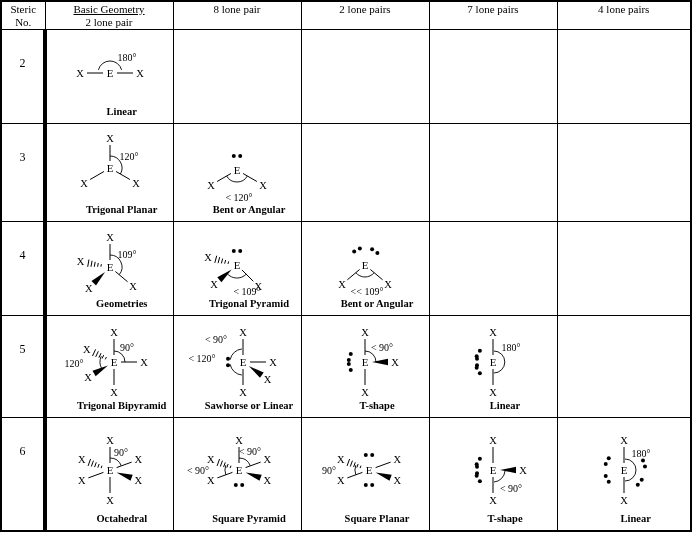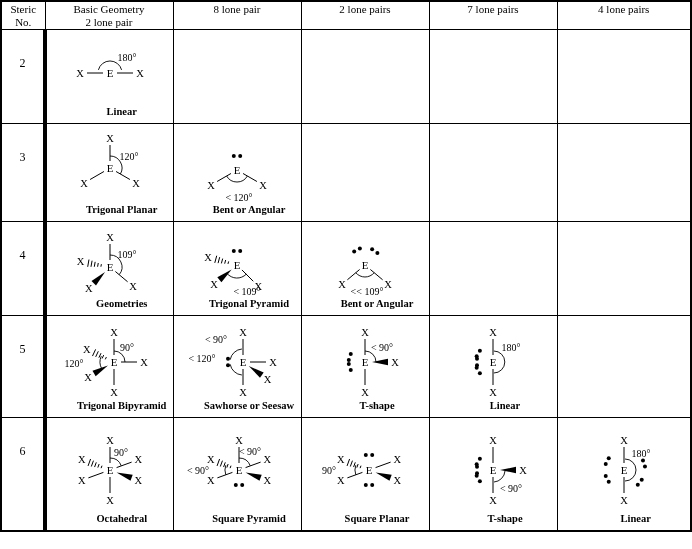--- a/index.html
+++ b/index.html
@@ -3,21 +3,21 @@
 <meta charset="utf-8">
 <style>
   * { margin:0; padding:0; box-sizing:border-box; }
   html,body { background:#fff; }
   body { width:692px; font-family:"Liberation Serif", serif; color:#000; }
   .page { width:692px; height:549px; background:#fff; }
   table { border-collapse:collapse; width:692px; table-layout:fixed; border:2px solid #000; }
   td { border:1px solid #000; overflow:hidden; }
   .title-cell { text-align:center; font-weight:bold; font-size:13px; height:18px; vertical-align:middle; }
   .header-cell { text-align:center; font-size:11px; height:28px; vertical-align:top; padding-top:1px; line-height:13px;margin-left:37px; }
-  .underlined { }
+  .underlined { text-decoration:underline; }
   .steric-cell { text-align:center; font-size:12px; vertical-align:top; padding-top:26px;
                  border-right:4px solid #000; }
   .geo-cell { text-align:center; vertical-align:bottom; padding-bottom:5px; }
   .geo-cell svg { display:block; margin:0 auto; }
   .geo-name { font-weight:bold; font-size:10.5px; line-height:12px;padding-left:24px; }
   svg text { font-family:"Liberation Serif", serif; }
   .atom-e { font-size:11px; }
   .atom-x { font-size:10.5px; }
   .angle-label { font-size:10px; }
   .bond { stroke:#000; stroke-width:1; }
@@ -222,21 +222,21 @@
                 <text x="24.574561328669756" y="17.20729309053138" class="atom-x" text-anchor="middle" dy="0.35em">X</text>
                 <text x="0" y="0" class="atom-e" text-anchor="middle" dy="0.35em">E</text>
                 <circle cx="-15" cy="-3.1999999999999984" r="2" class="lp"></circle>
                 <circle cx="-15" cy="3.200000000000002" r="2" class="lp"></circle>
                 <path d="M -12.8 -2.3 A 13 13 0 0 1 -1.1 -13.0" class="arc"></path>
                 <path d="M -1.1 13.0 A 13 13 0 0 1 -12.8 2.3" class="arc"></path>
                 <text x="-27" y="-23" class="angle-label" text-anchor="middle" dy="0.35em">&lt; 90°</text>
                 <text x="-41" y="-4" class="angle-label" text-anchor="middle" dy="0.35em">&lt; 120°</text>
               </g>
             </svg>
-            <div class="geo-name">Sawhorse or Seesaw</div>
+            <div class="geo-name">Sawhorse or Linear</div>
           </td>
           <td class="geo-cell">
             <svg width="122" height="76">
               <g transform="translate(61,38)">
                 <line x1="4.286263797015736e-16" y1="-7" x2="1.4083438190194562e-15" y2="-23" class="bond"></line>
                 <text x="1.83697019872103e-15" y="-30" class="atom-x" text-anchor="middle" dy="0.35em">X</text>
                 <line x1="4.286263797015736e-16" y1="7" x2="1.4083438190194562e-15" y2="23" class="bond"></line>
                 <text x="1.83697019872103e-15" y="30" class="atom-x" text-anchor="middle" dy="0.35em">X</text>
                 <polygon points="7,0 23,3.2 23,-3.2" class="wedge"></polygon>
                 <text x="30" y="0" class="atom-x" text-anchor="middle" dy="0.35em">X</text>

